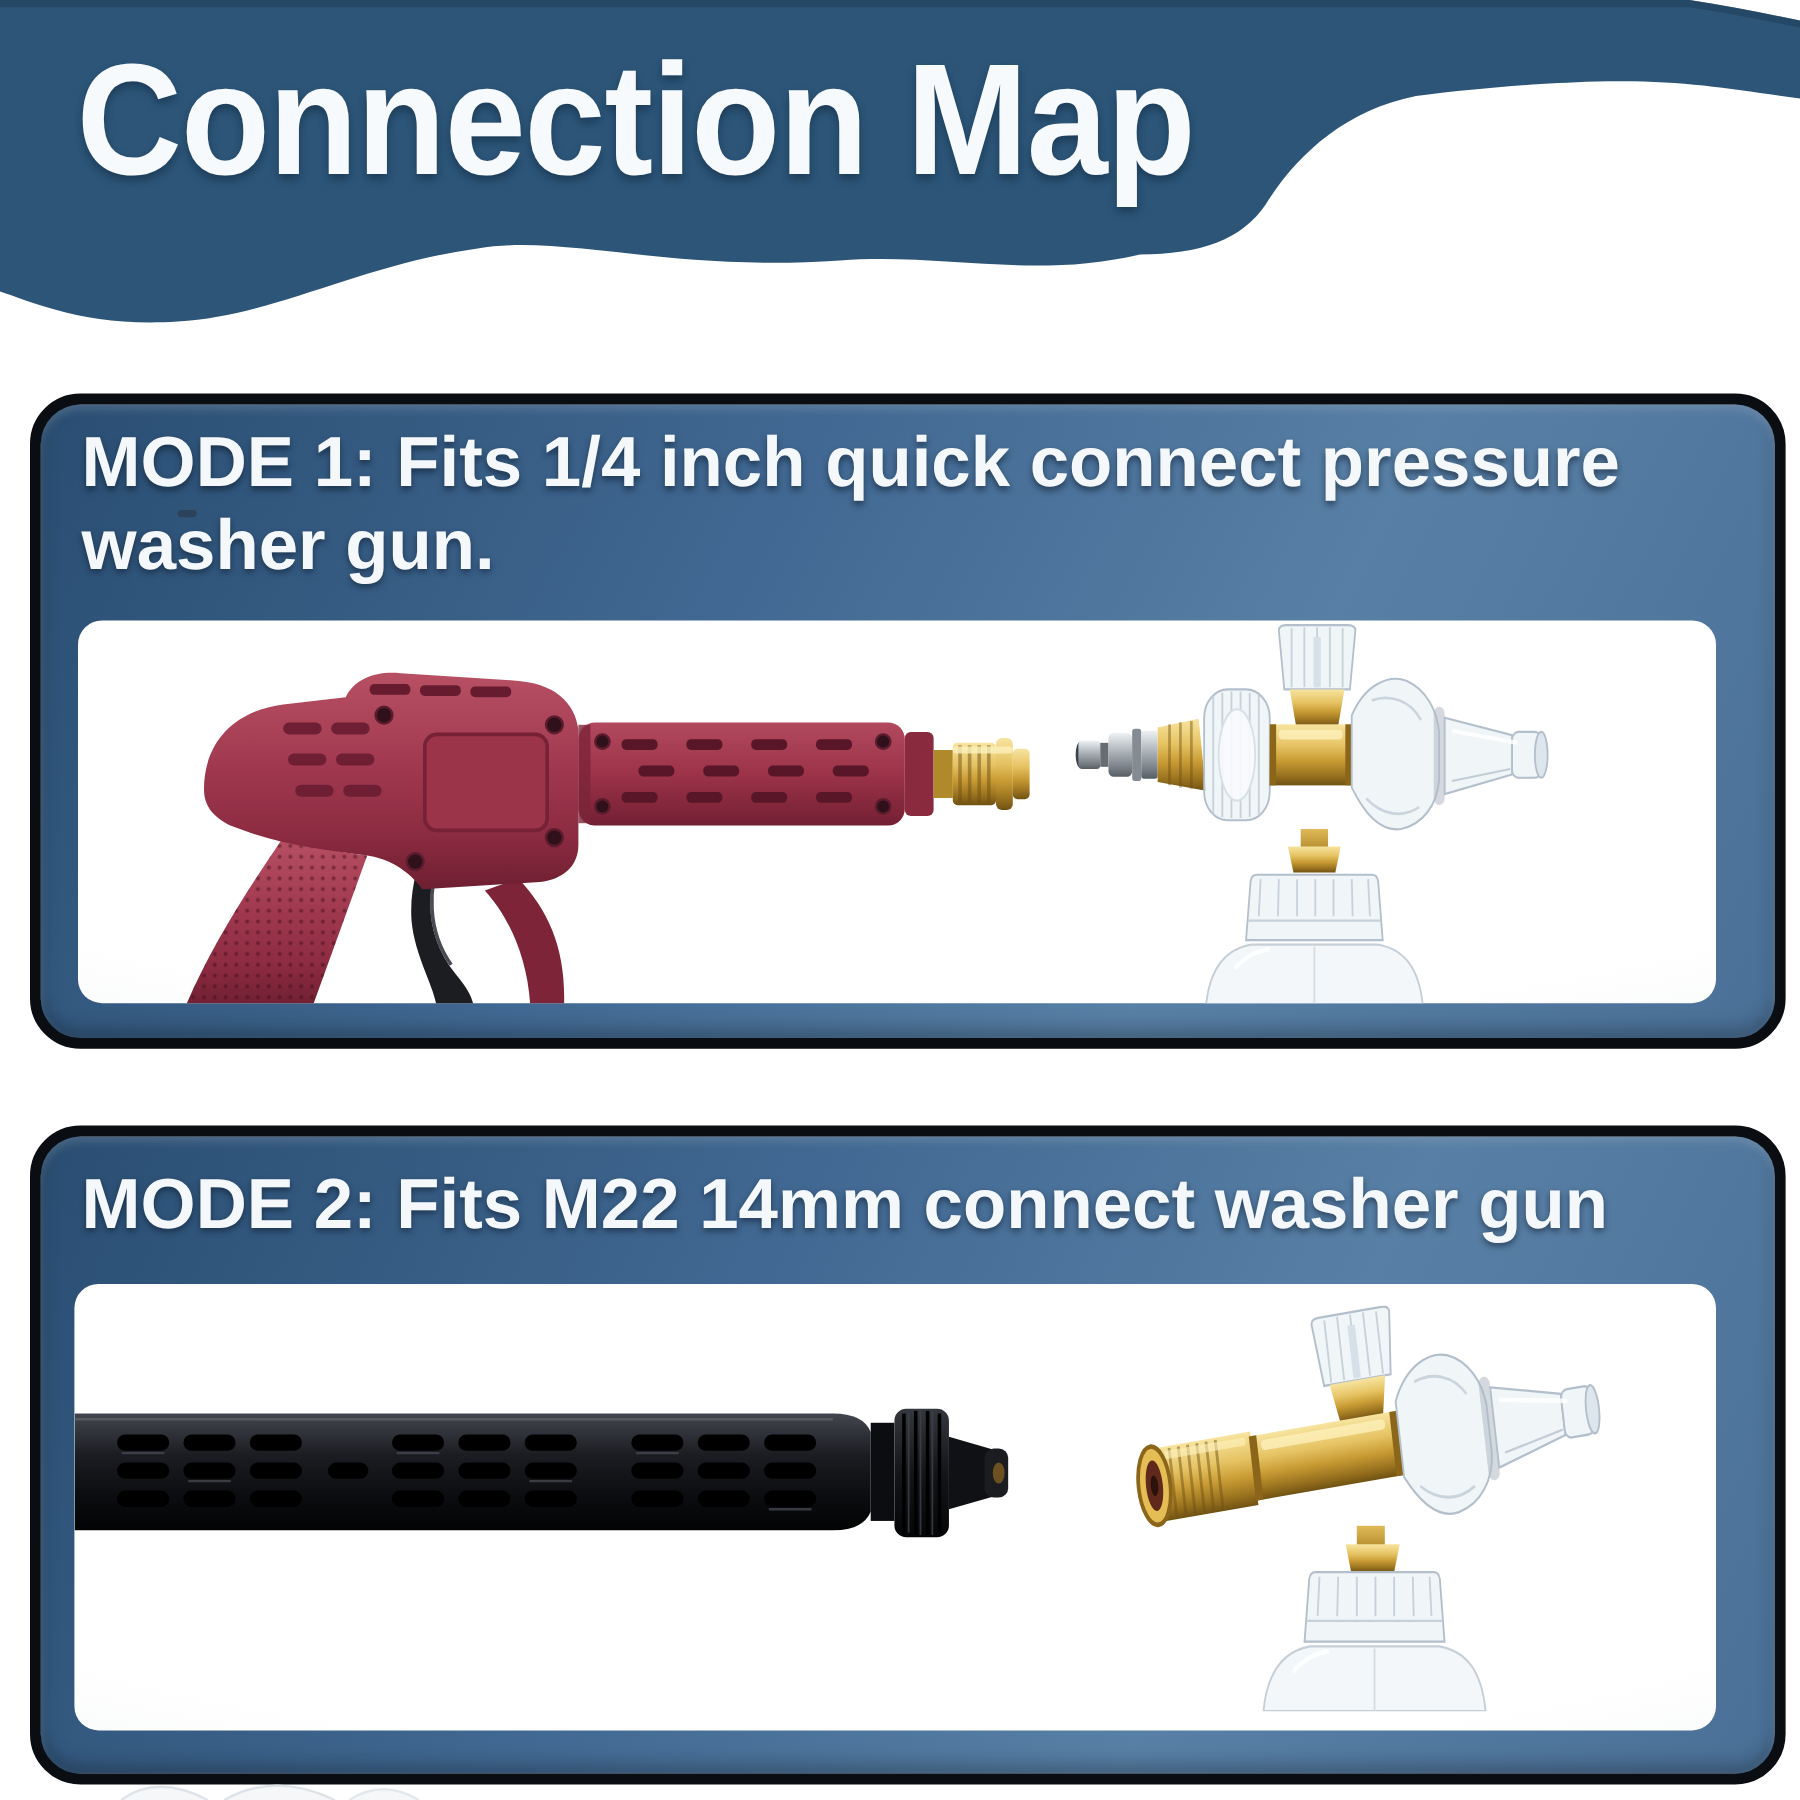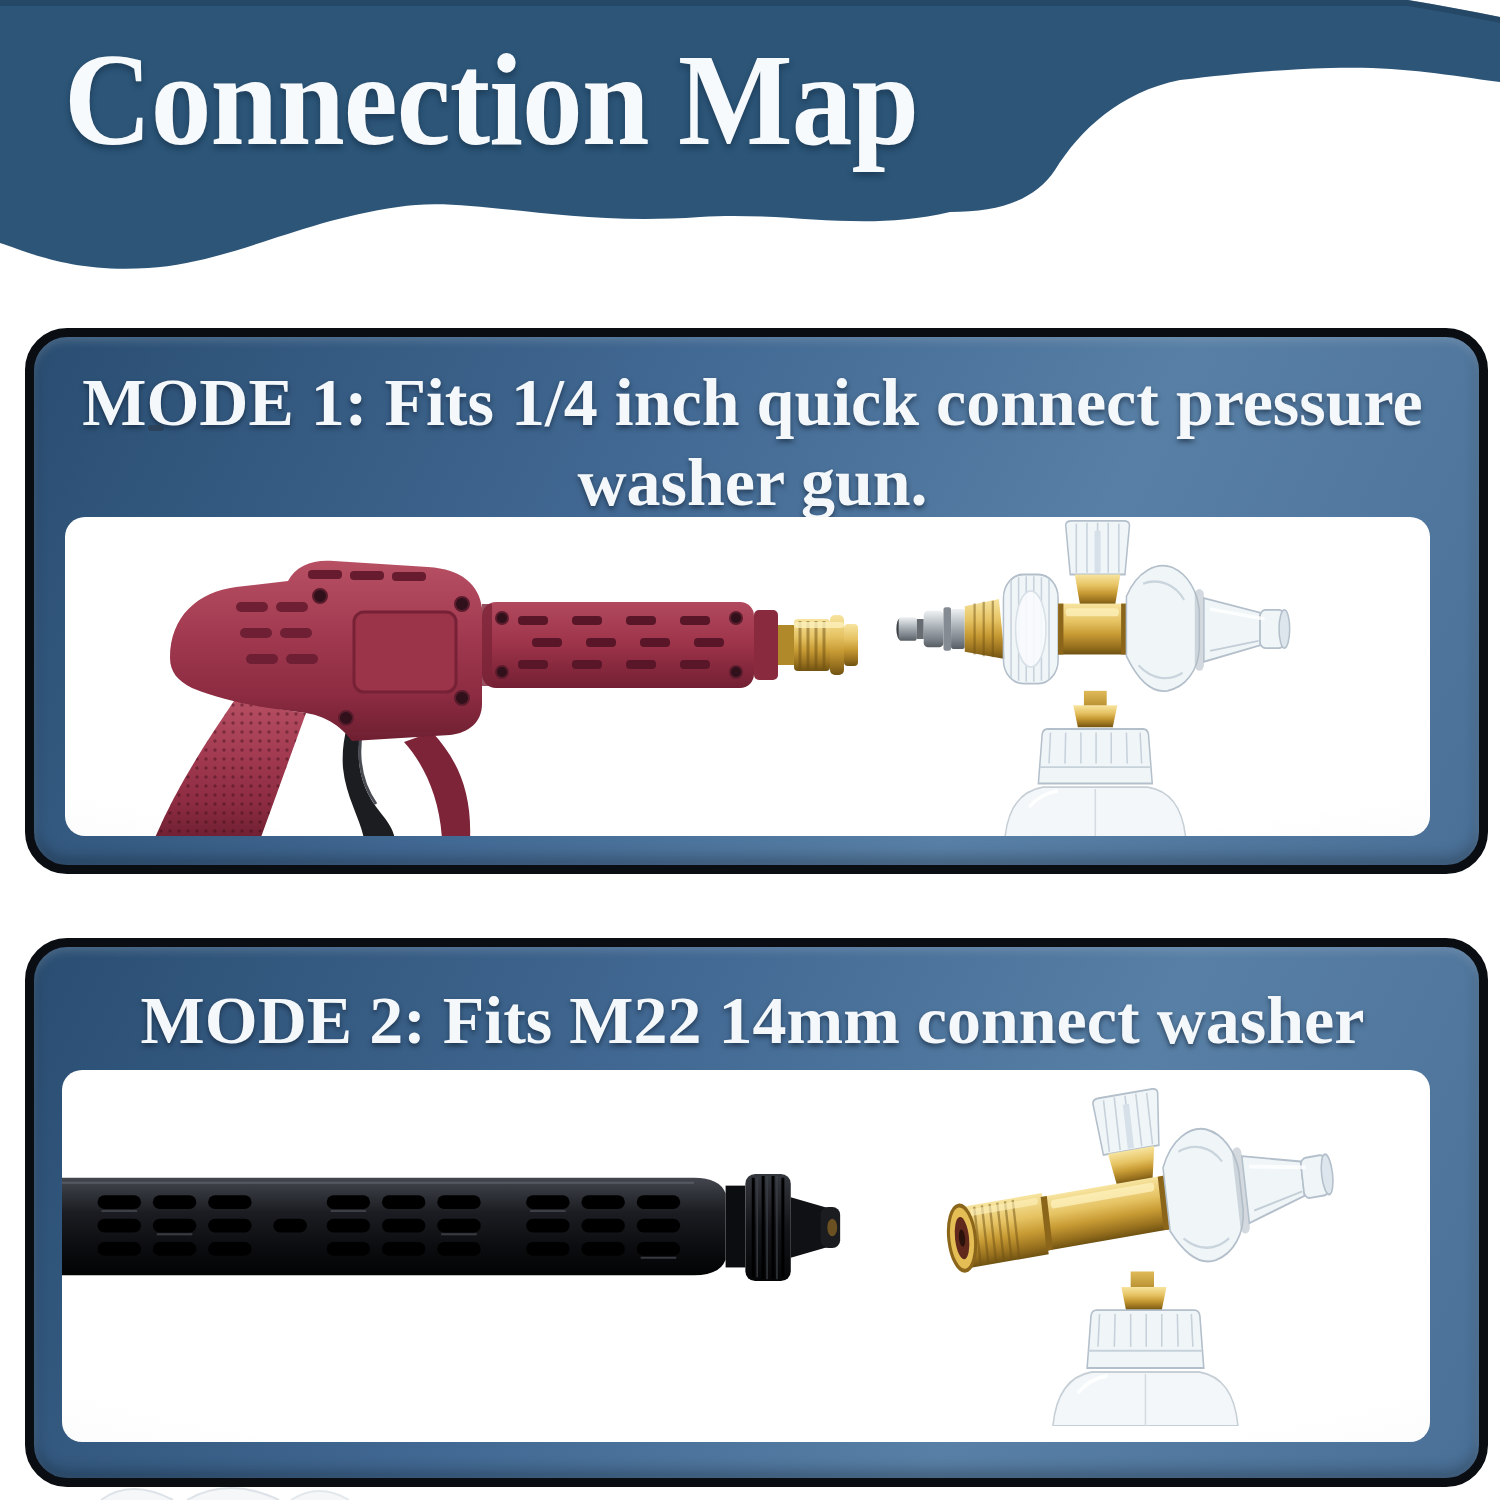--- a/index.html
+++ b/index.html
@@ -1,36 +1,36 @@
 <!DOCTYPE html>
 <html><head>
 <meta charset="utf-8">
 <style>
   html,body{margin:0;padding:0;background:#ffffff;}
   #canvas{position:relative;width:1500px;height:1500px;background:#ffffff;overflow:hidden;
-          font-family:Liberation Serif, serif;}
+          font-family:Liberation Sans, sans-serif;}
 
   
   .banner-svg{position:absolute;left:0;top:0;width:1500px;height:300px;display:block;}
   .page-title{position:absolute;left:64px;top:34px;margin:0;
               font-size:132px;font-weight:bold;line-height:1;color:#f7fafc;
               transform:scaleX(0.92);transform-origin:left top;letter-spacing:-1px;
               text-shadow:0 4px 7px rgba(12,30,48,0.45);white-space:nowrap;}
 
   
   .panel{position:absolute;left:25px;width:1463px;box-sizing:border-box;
          border:9px solid #0a0d12;border-radius:42px;
          background:linear-gradient(117deg,#2a4e72 0%,#416892 38%,#587fa5 68%,#4a7097 100%);
          box-shadow:inset 0 4px 8px rgba(255,255,255,0.16), inset 0 -8px 14px rgba(0,0,0,0.25);}
   #panel-mode-1{top:328px;height:546px;}
   #panel-mode-2{top:938px;height:549px;}
 
-  .mode-heading{position:absolute;left:34px;width:1345px;margin:12px;
-                font-size:68px;font-weight:bold;line-height:1.17;color:#f4f8fb;
-                text-shadow:0 3px 5px rgba(10,22,38,0.55);text-align:center;}
+  .mode-heading{position:absolute;left:34px;width:1345px;margin:0;
+                font-size:59px;font-weight:bold;line-height:1.17;color:#f4f8fb;
+                text-shadow:0 3px 5px rgba(10,22,38,0.55);}
   #panel-mode-1 .mode-heading{top:14px;}
   #panel-mode-2 .mode-heading{top:22px;}
 
   .photo{position:absolute;border-radius:20px;overflow:hidden;
          background:radial-gradient(120% 120% at 50% 40%, #ffffff 55%, #eef1f4 100%);}
   #photo-mode-1{left:31px;top:180px;width:1365px;height:319px;}
   #photo-mode-2{left:28px;top:123px;width:1368px;height:372px;}
 
   .photo svg{position:absolute;display:block;}
 

